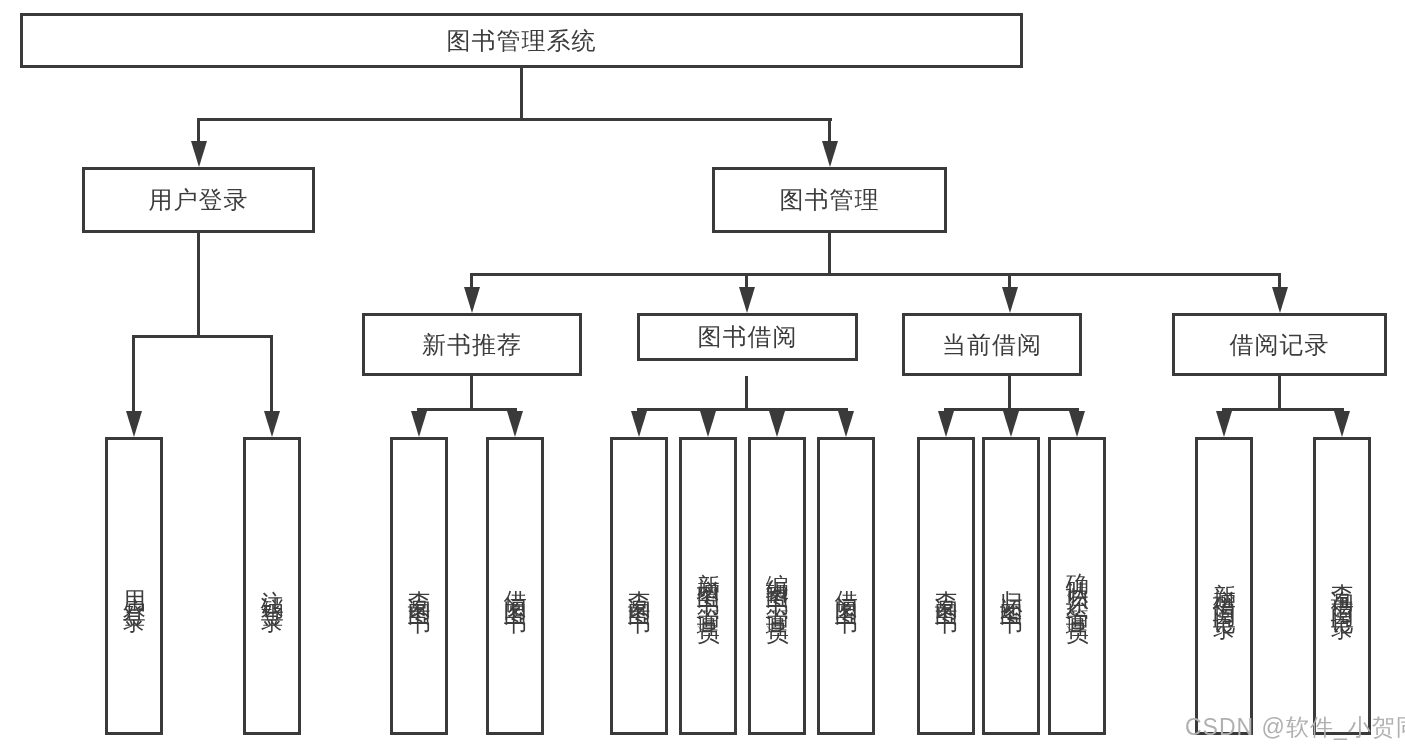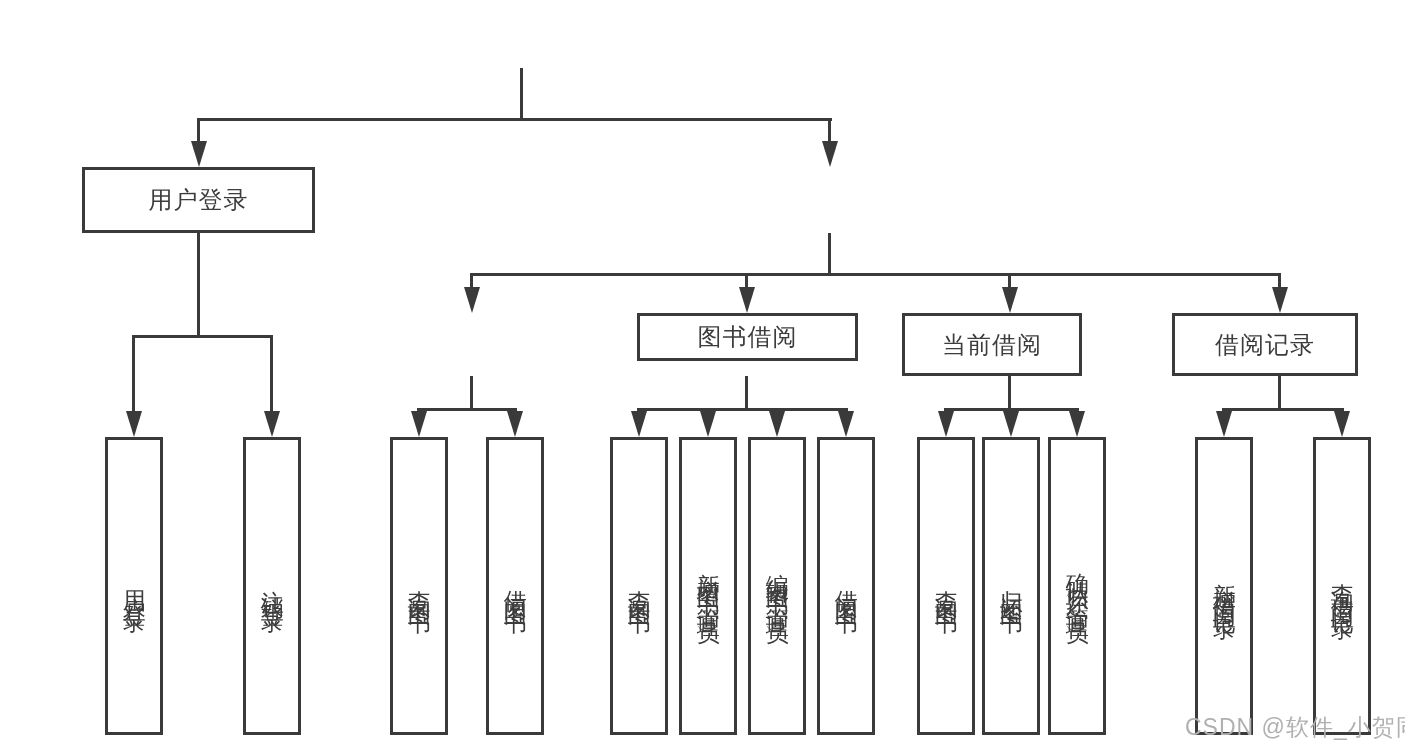--- a/index.html
+++ b/index.html
@@ -40,32 +40,41 @@
     position:absolute; left:1185px; top:712px;
     font-size:23px; color:var(--watermark,#b0b0b0);
     letter-spacing:1px; z-index:5; white-space:nowrap;
   }
 </style>
 </head>
 <body>
 
 <div class="stage">
 
+  <div class="box hbox" style="left:20px;top:13px;width:1003px;height:55px">
+    <span>图书管理系统</span>
+  </div>
 
   <div class="box hbox" style="left:82px;top:167px;width:233px;height:66px">
     <span>用户登录</span>
   </div>
+  <div class="box hbox" style="left:712px;top:167px;width:235px;height:66px">
+    <span>图书管理</span>
+  </div>
 
+  <div class="box hbox" style="left:362px;top:313px;width:220px;height:63px">
+    <span>新书推荐</span>
+  </div>
   <div class="box hbox" style="left:637px;top:313px;width:221px;height:48px">
     <span>图书借阅</span>
   </div>
   <div class="box hbox" style="left:902px;top:313px;width:180px;height:63px">
     <span>当前借阅</span>
   </div>
-  <div class="box hbox" style="left:1172px;top:313px;width:186px;height:63px">
+  <div class="box hbox" style="left:1172px;top:313px;width:215px;height:63px">
     <span>借阅记录</span>
   </div>
 
   <div class="box leaf" style="left:105px;top:437px;width:58px;height:298px">
     <span>用户登录</span>
   </div>
   <div class="box leaf" style="left:243px;top:437px;width:58px;height:298px">
     <span>注销登录</span>
   </div>
 

